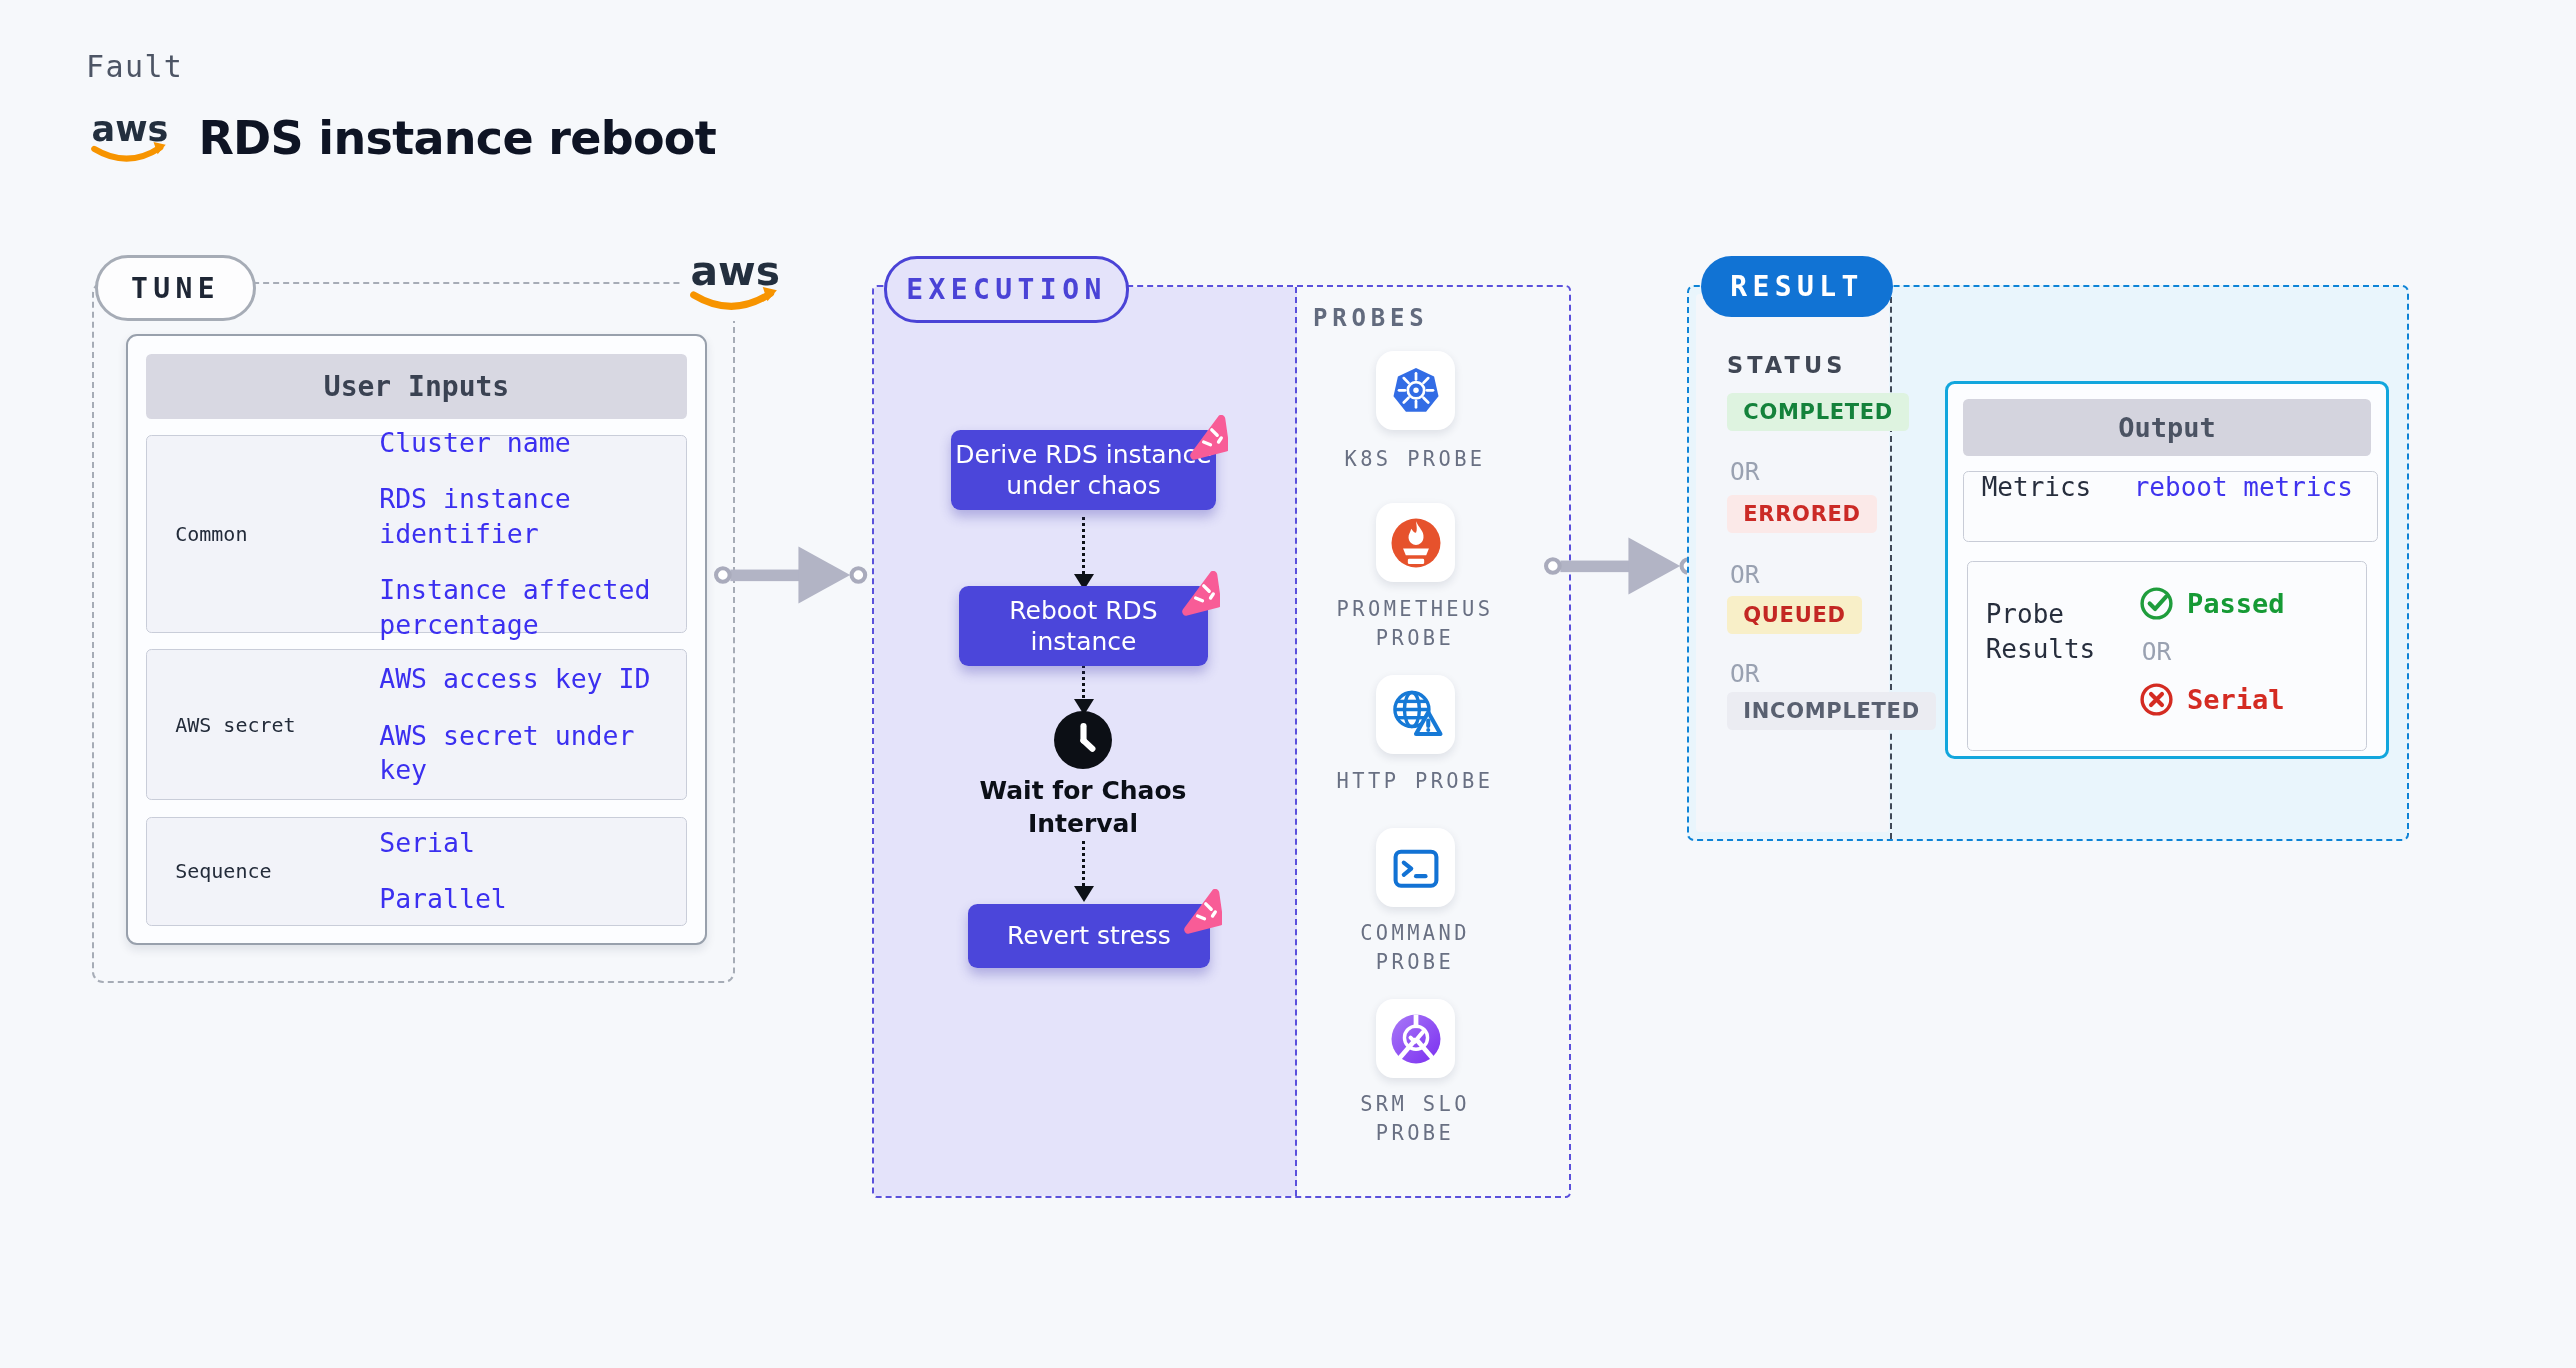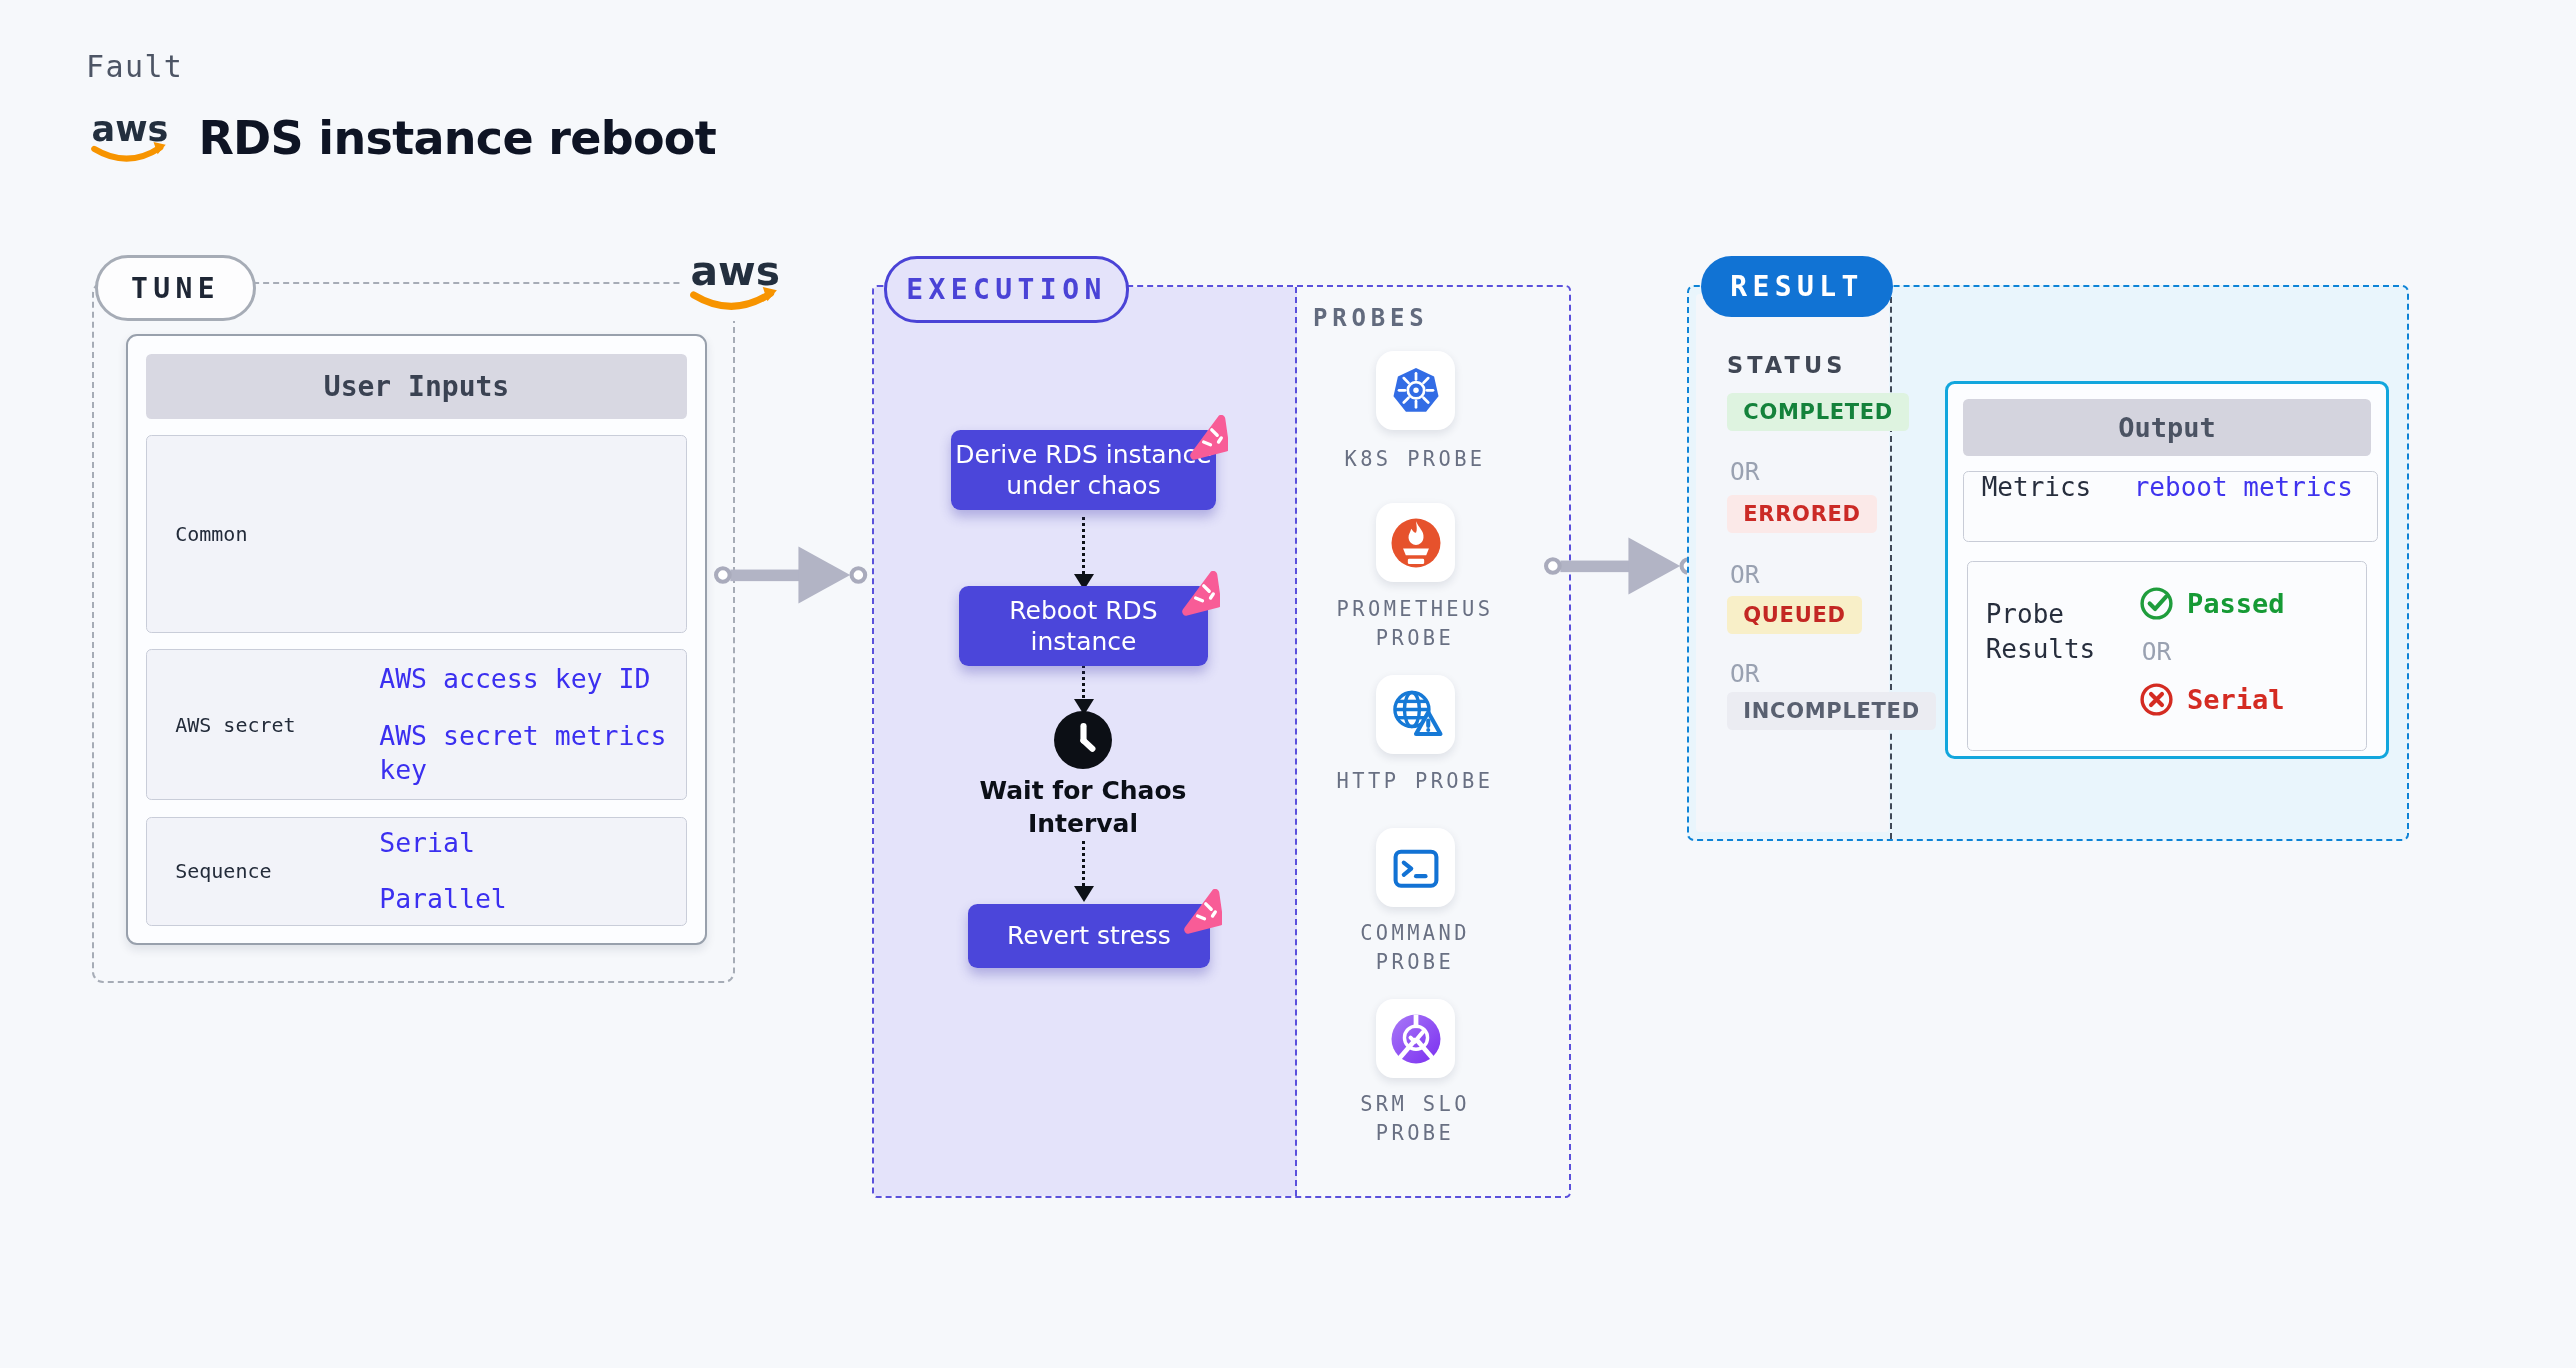--- a/index.html
+++ b/index.html
@@ -106,27 +106,32 @@
     <path d="M6 62 Q56 92 104 60" fill="none" stroke="#f79400" stroke-width="9" stroke-linecap="round"></path>
     <path d="M94 52 L112 56 L100 70 Z" fill="#f79400"></path>
   </svg>
 </div>
 
 <div class="abs inputs-card">
   <div class="inputs-header mono">User Inputs</div>
 
   <div class="input-row row-common">
     <div class="row-label mono">Common</div>
+    <div class="row-values">
+      <span class="value-link mono">Cluster name</span>
+      <span class="value-link mono">RDS instance identifier</span>
+      <span class="value-link mono">Instance affected percentage</span>
+    </div>
   </div>
 
   <div class="input-row row-secret">
     <div class="row-label mono">AWS secret</div>
     <div class="row-values">
       <span class="value-link mono">AWS access key ID</span>
-      <span class="value-link mono">AWS secret metrics key</span>
+      <span class="value-link mono">AWS secret under key</span>
     </div>
   </div>
 
   <div class="input-row row-sequence">
     <div class="row-label mono">Sequence</div>
     <div class="row-values">
       <span class="value-link mono">Serial</span>
       <span class="value-link mono">Parallel</span>
     </div>
   </div>

